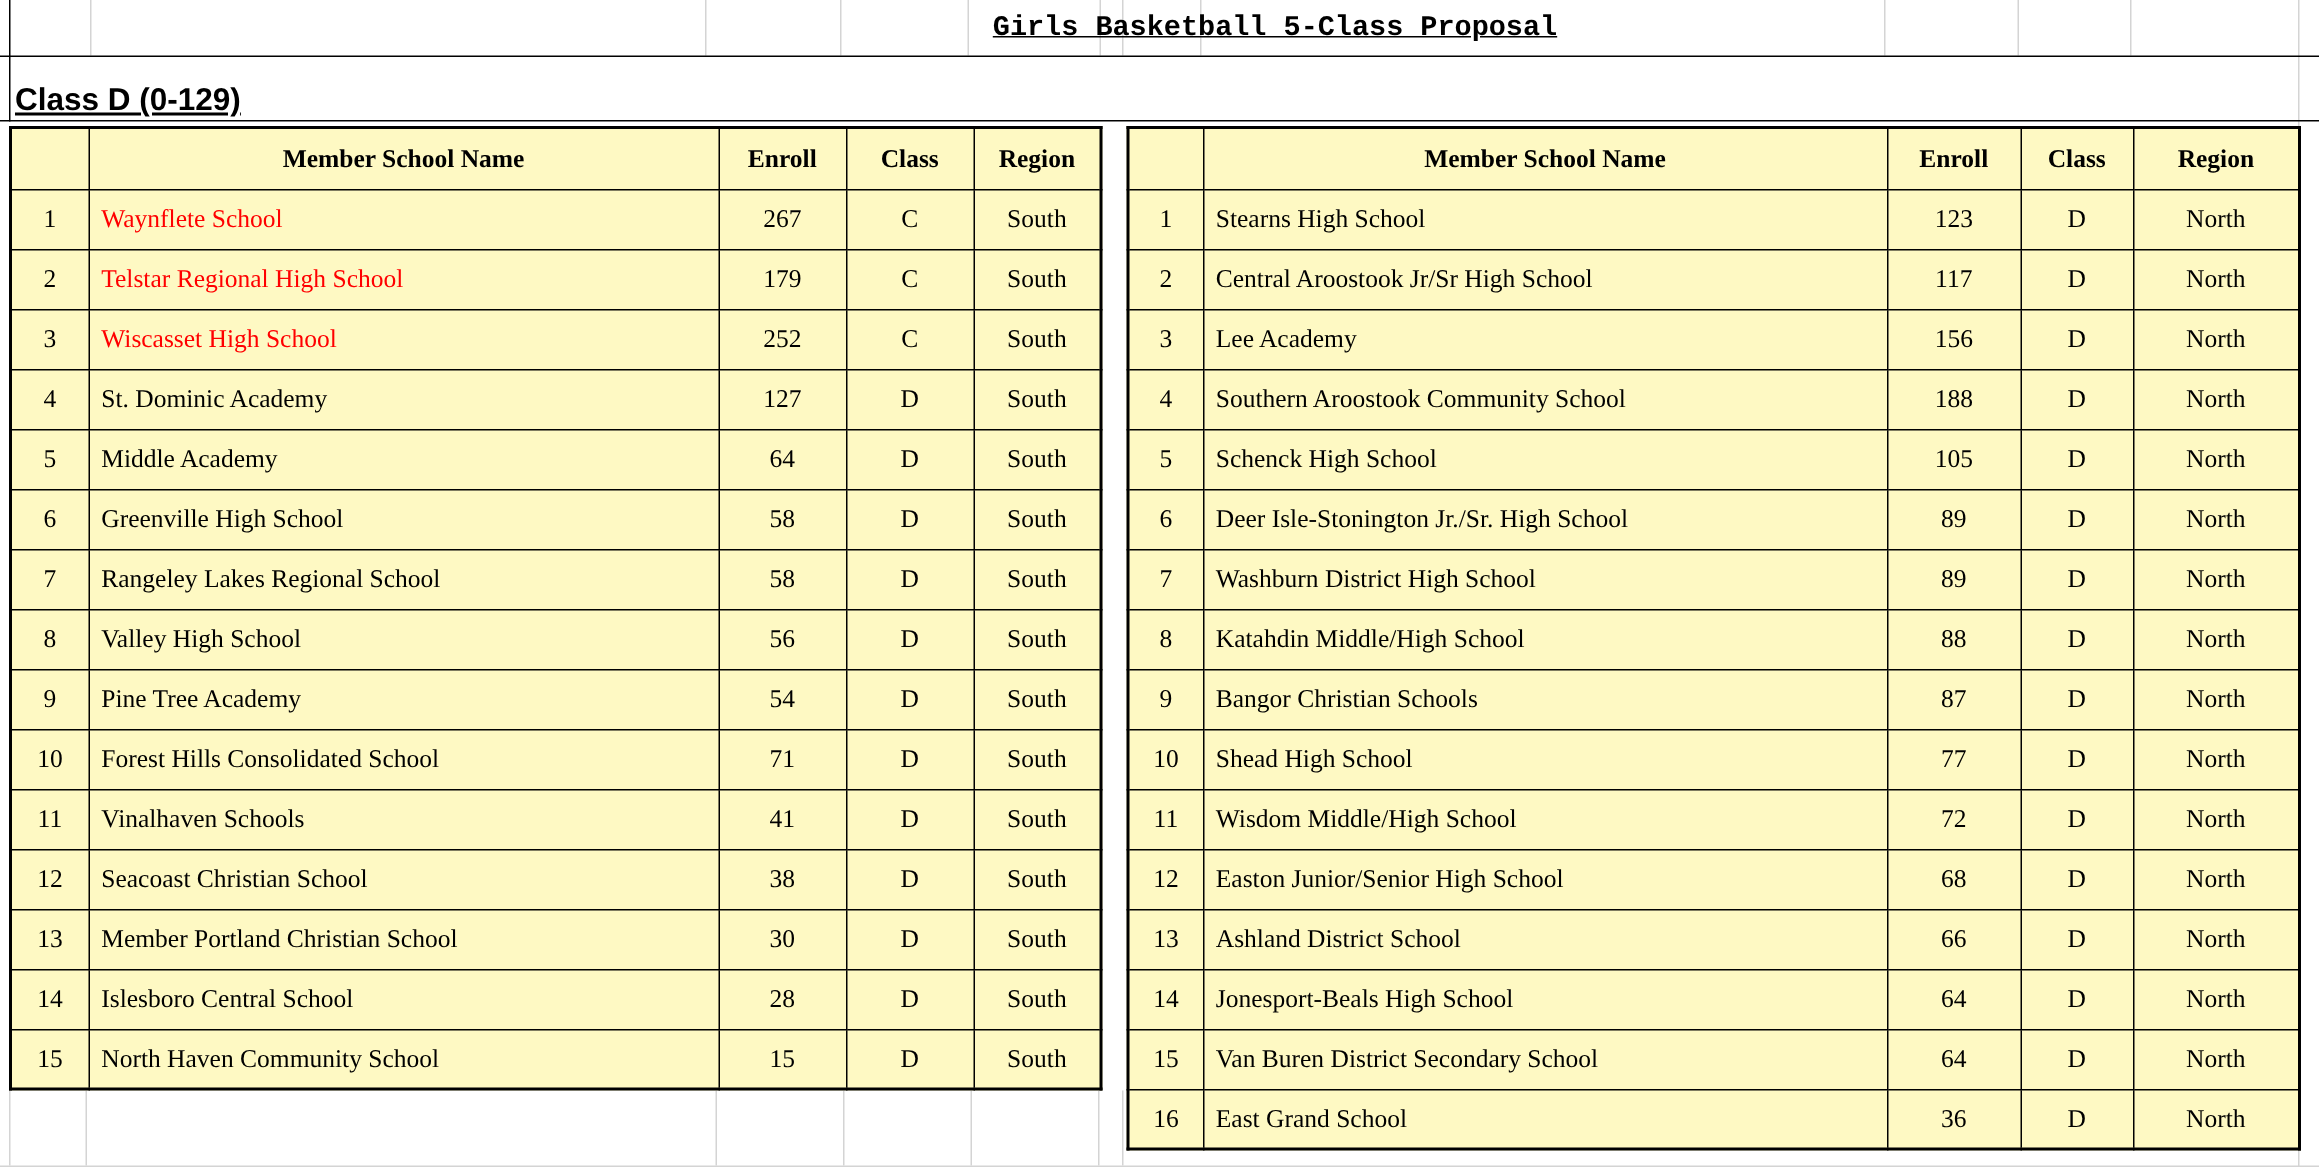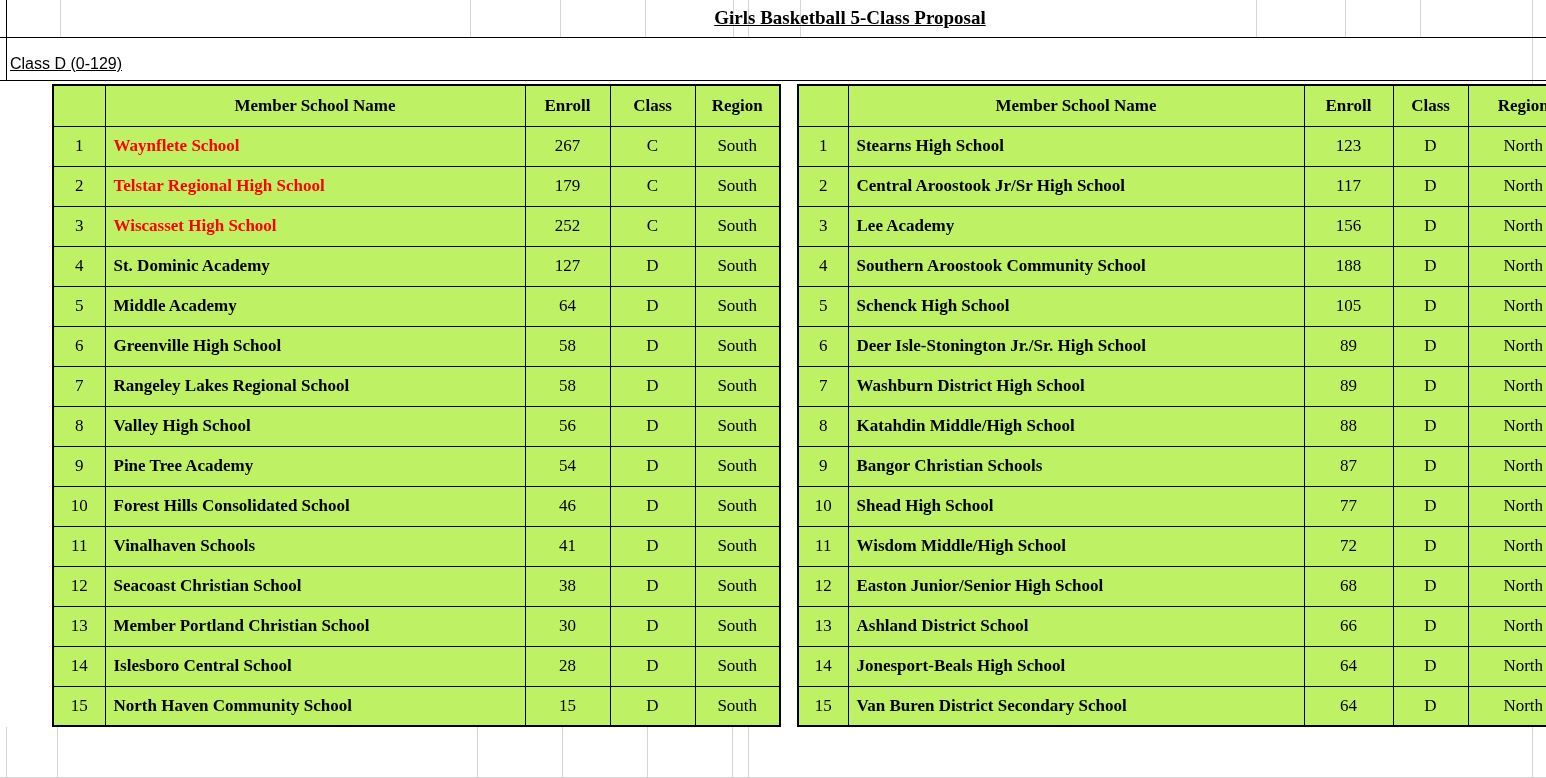--- a/index.html
+++ b/index.html
@@ -3,46 +3,46 @@
 <meta charset="utf-8">
 <style>
   * { margin:0; padding:0; box-sizing:border-box; }
   html,body { background:#ffffff; }
   .sheet {
     position:relative; width:1546px; height:778px; background:#ffffff;
     overflow:hidden; font-family:"Liberation Serif", serif; color:#000;
   }
   .title {
     position:absolute; top:7px; left:154px; width:1392px; text-align:center;
-    font-family:Liberation Serif, serif; font-weight:bold; font-size:19px;
+    font-family:Liberation Mono, monospace; font-weight:bold; font-size:19px;
     text-decoration:underline;
   }
   .section {
     position:absolute; top:55px; left:10px;
-    font-family:"Liberation Sans", sans-serif; font-weight:normal; font-size:16px;
+    font-family:"Liberation Sans", sans-serif; font-weight:bold; font-size:21px;
     text-decoration:underline;
   }
   .hline { position:absolute; height:1px; background:#000; left:0; width:1546px; }
   .vline { position:absolute; width:1px; background:#000; }
   .gline { position:absolute; background:#d4d4d4; }
   .gline.v { width:1px; }
   .gline.h { height:1px; }
 
   table.school-table {
     position:absolute; top:84px; border-collapse:collapse; table-layout:fixed;
-    background:#bef264; border:2px solid #000;margin-left:46px;
+    background:#fef9c3; border:2px solid #000;
   }
   table.school-table th, table.school-table td {
     border:1px solid #000; font-size:17px; overflow:hidden; white-space:nowrap;
     font-family:"Liberation Serif", serif;
   }
   table.school-table thead th { height:41px; font-weight:bold; text-align:center; }
   table.school-table tbody tr { height:40px; }
   td.num { text-align:center; }
-  td.school { text-align:left; padding-left:8px;font-weight:bold; }
+  td.school { text-align:left; padding-left:8px; }
   td.center { text-align:center; }
   td.red { color:var(--school-red, #ff0000); }
 </style>
 </head>
 <body>
 
 <div class="sheet">
 
   <div class="gline v" style="left:60px;   top:0; height:37px;"></div>
   <div class="gline v" style="left:470px;  top:0; height:37px;"></div>
@@ -149,21 +149,21 @@
         <tr>
           <td class="num">9</td>
           <td class="school">Pine Tree Academy</td>
           <td class="center">54</td>
           <td class="center">D</td>
           <td class="center">South</td>
         </tr>
         <tr>
           <td class="num">10</td>
           <td class="school">Forest Hills Consolidated School</td>
-          <td class="center">46</td>
+          <td class="center">71</td>
           <td class="center">D</td>
           <td class="center">South</td>
         </tr>
         <tr>
           <td class="num">11</td>
           <td class="school">Vinalhaven Schools</td>
           <td class="center">41</td>
           <td class="center">D</td>
           <td class="center">South</td>
         </tr>
@@ -314,16 +314,23 @@
           <td class="center">D</td>
           <td class="center">North</td>
         </tr>
         <tr>
           <td class="num">15</td>
           <td class="school">Van Buren District Secondary School</td>
           <td class="center">64</td>
           <td class="center">D</td>
           <td class="center">North</td>
         </tr>
+        <tr>
+          <td class="num">16</td>
+          <td class="school">East Grand School</td>
+          <td class="center">36</td>
+          <td class="center">D</td>
+          <td class="center">North</td>
+        </tr>
       </tbody>
   </table>
 
 </div>
 
 </body></html>

